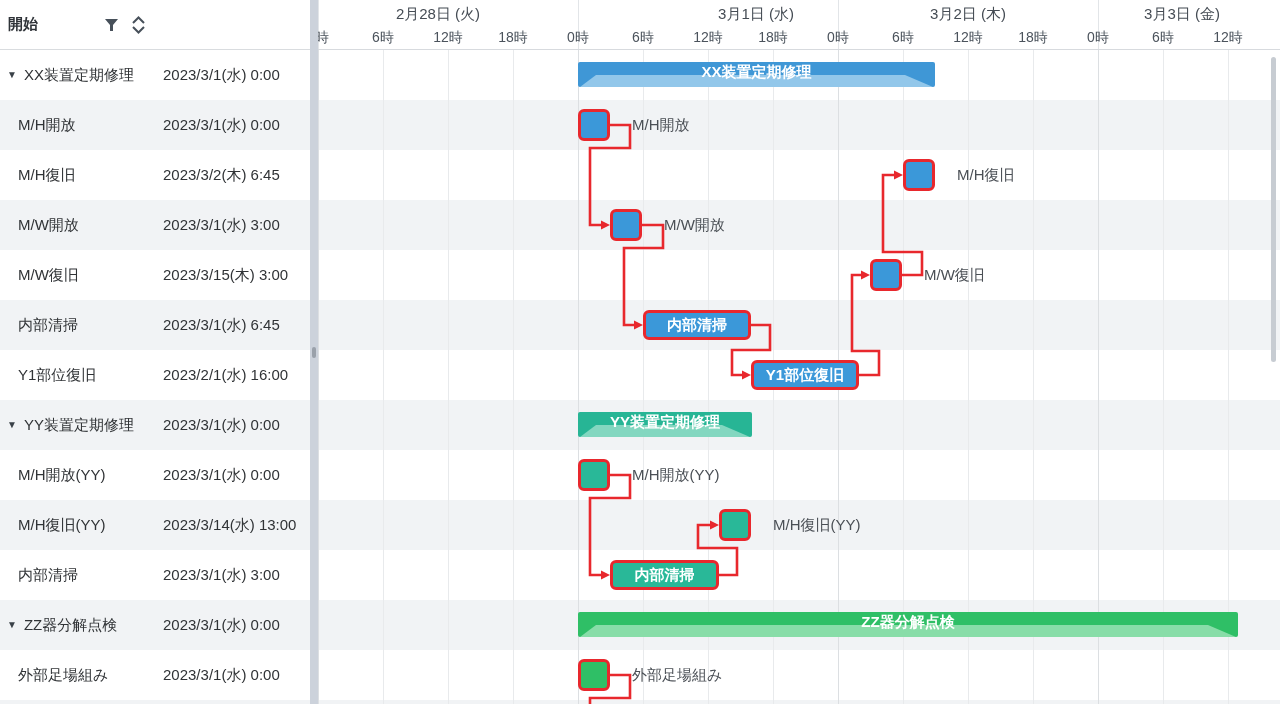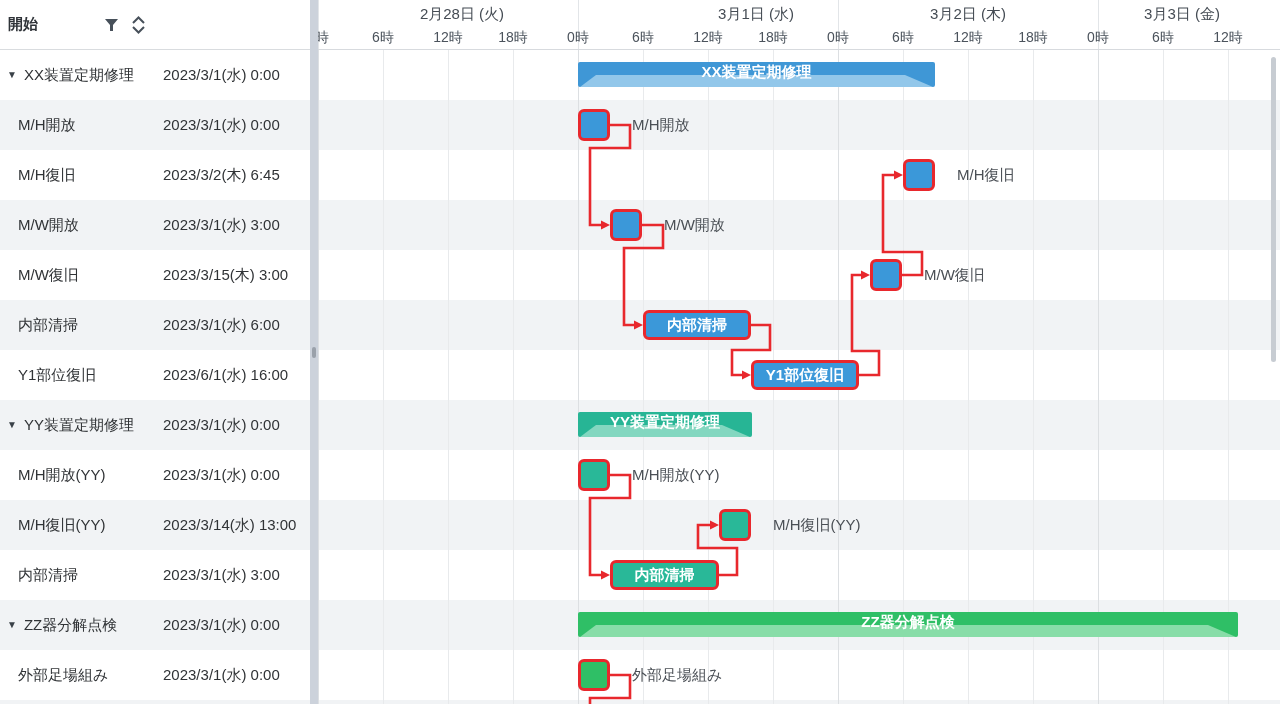--- a/index.html
+++ b/index.html
@@ -106,27 +106,27 @@
         <div class="t-row">
           <div class="cell-name">
             <span>M/W復旧</span>
           </div>
           <div class="cell-start">2023/3/15(木) 3:00</div>
         </div>
         <div class="t-row alt">
           <div class="cell-name">
             <span>内部清掃</span>
           </div>
-          <div class="cell-start">2023/3/1(水) 6:00</div>
+          <div class="cell-start">2023/3/1(水) 6:45</div>
         </div>
         <div class="t-row">
           <div class="cell-name">
             <span>Y1部位復旧</span>
           </div>
-          <div class="cell-start">2023/6/1(水) 16:00</div>
+          <div class="cell-start">2023/2/1(水) 16:00</div>
         </div>
         <div class="t-row alt group">
           <div class="cell-name">
             <span class="tri">▼</span>
             <span>YY装置定期修理</span>
           </div>
           <div class="cell-start">2023/3/1(水) 0:00</div>
         </div>
         <div class="t-row">
           <div class="cell-name">
@@ -163,21 +163,21 @@
       </div>
   </div>
 
   <div class="splitter">
     <div class="grip"></div>
   </div>
 
   <div class="gantt">
     <div class="g-header" id="g-header">
         <div class="day-sep" style="left: 0px;"></div>
-        <div class="day-label" style="left: 144px;">2月28日 (火)</div>
+        <div class="day-label" style="left: 120px;">2月28日 (火)</div>
         <div class="day-sep" style="left: 260px;"></div>
         <div class="day-label" style="left: 390px; margin-left: 48px;">3月1日 (水)</div>
         <div class="day-sep" style="left: 520px;"></div>
         <div class="day-label" style="left: 650px;">3月2日 (木)</div>
         <div class="day-sep" style="left: 780px;"></div>
         <div class="day-label" style="left: 864px;">3月3日 (金)</div>
         <div class="hour-label" style="left: 0px;">0時</div>
         <div class="hour-label" style="left: 65px;">6時</div>
         <div class="hour-label" style="left: 130px;">12時</div>
         <div class="hour-label" style="left: 195px;">18時</div>

